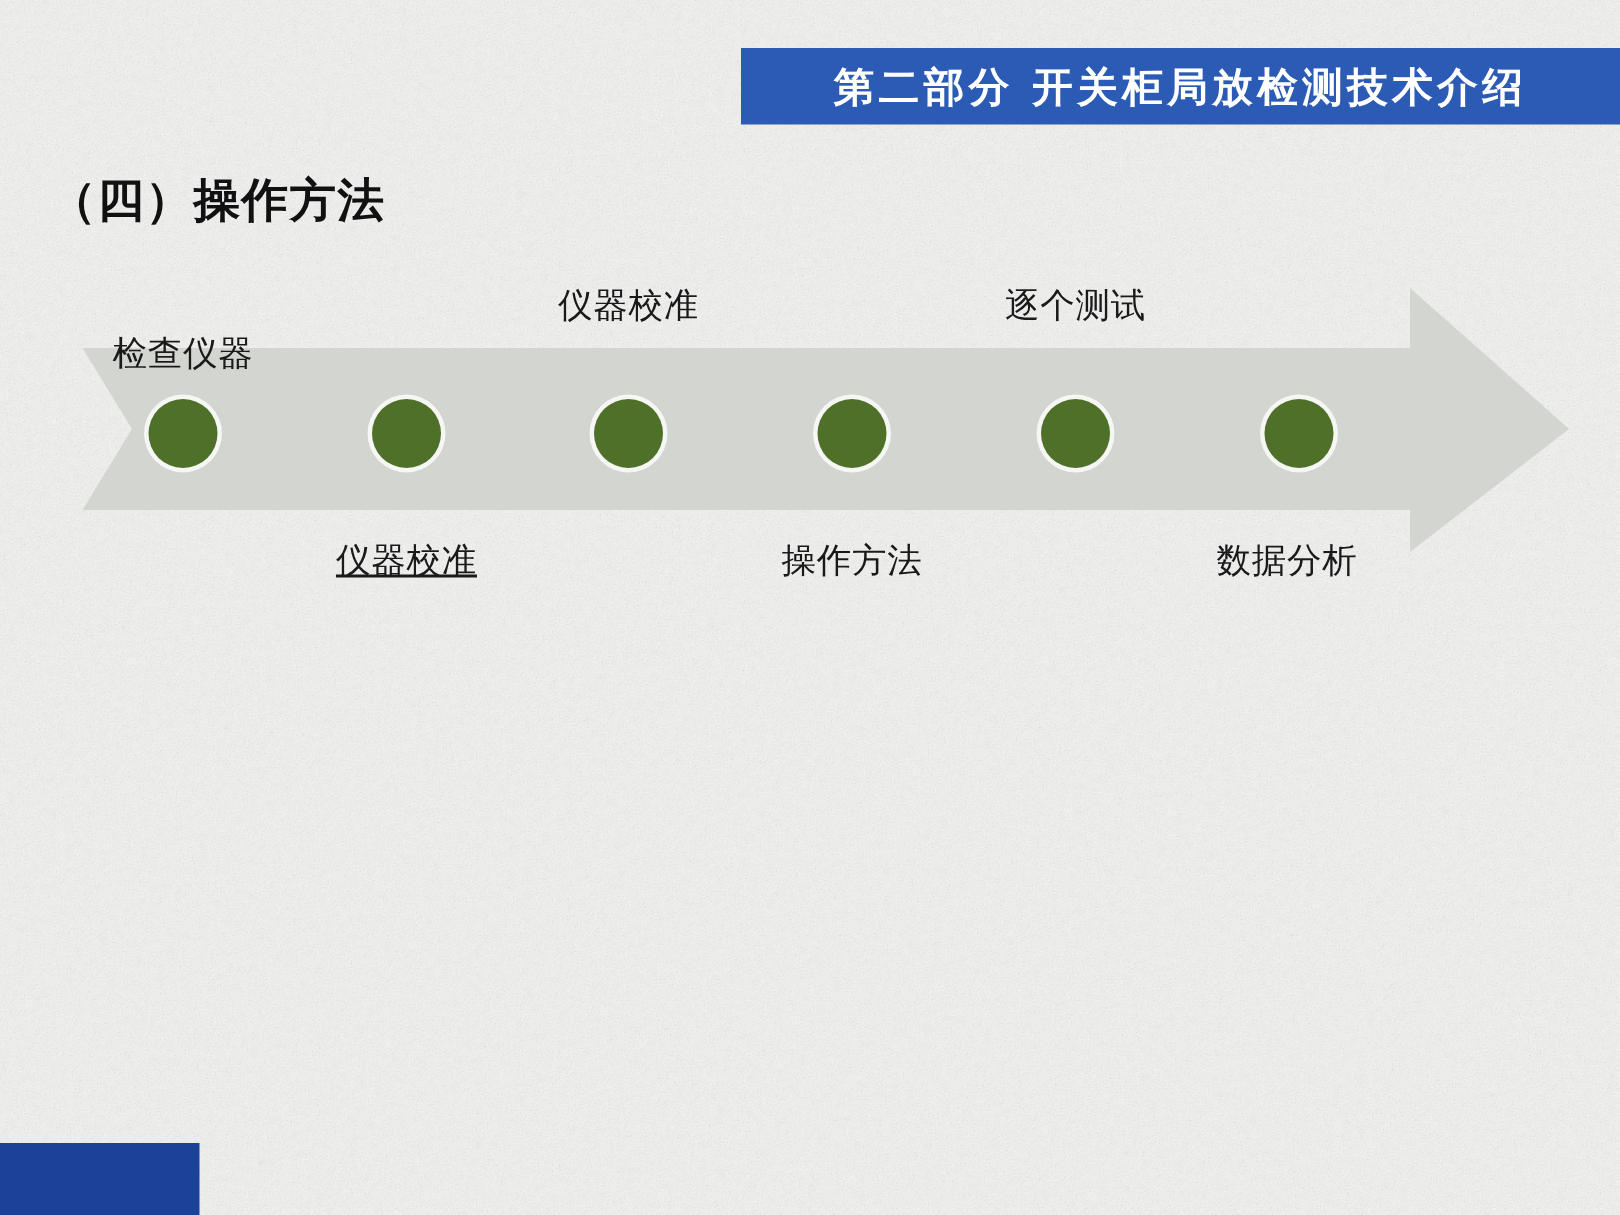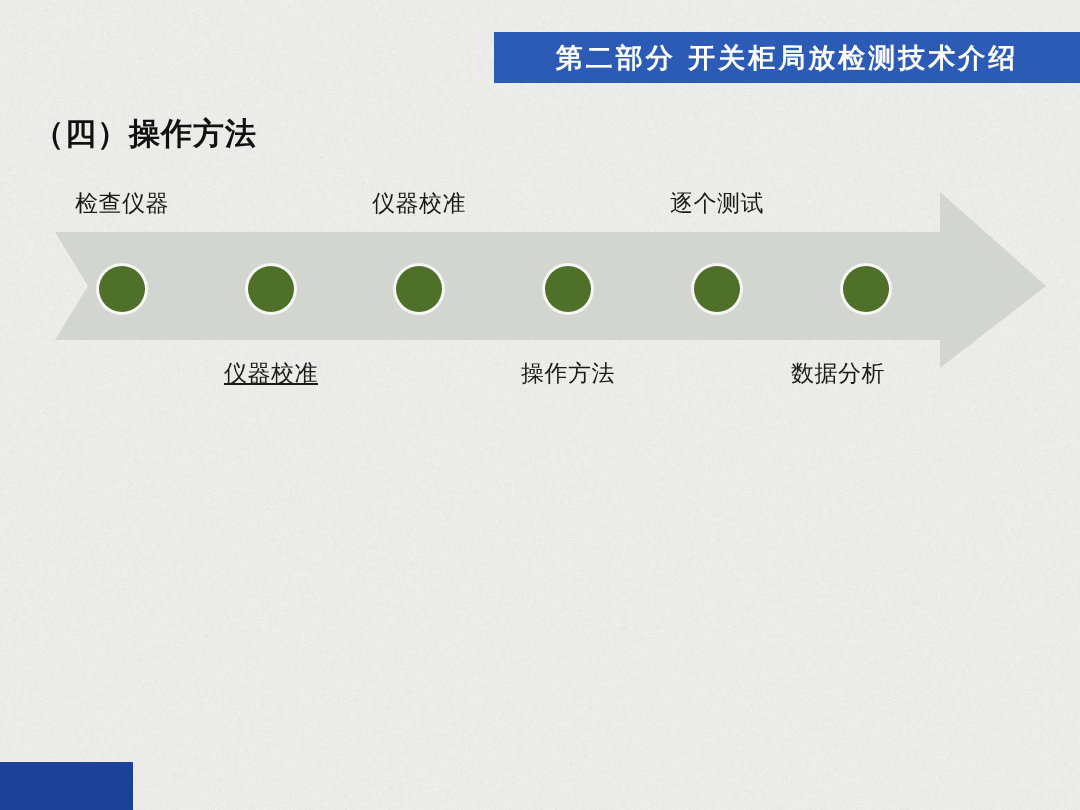--- a/index.html
+++ b/index.html
@@ -148,28 +148,28 @@
   </div>
 
   <div id="process-arrow-wrap">
     <svg class="arrow-svg" width="1080" height="810" viewBox="0 0 1080 810" xmlns="http://www.w3.org/2000/svg">
       <polygon id="arrow-poly" points="55,232 940,232 940,192 1046,286 940,368 940,340 55,340 88,286" fill="#d2d5d0"></polygon>
     </svg>
   </div>
 
   <div id="steps-layer">
       <div class="step-node" style="left: 122px; top: 289px; background: rgb(78, 112, 41); box-shadow: rgb(246, 246, 244) 0px 0px 0px 3px;"></div>
-      <div class="step-label top" style="left: 122px;">检查仪器</div>
+      <div class="step-label top" style="left: 122px; margin-top: 32px;">检查仪器</div>
       <div class="step-node" style="left: 271px; top: 289px; background: rgb(78, 112, 41); box-shadow: rgb(246, 246, 244) 0px 0px 0px 3px;"></div>
       <div class="step-label bottom" style="left: 271px; text-decoration: underline;">仪器校准</div>
       <div class="step-node" style="left: 419px; top: 289px; background: rgb(78, 112, 41); box-shadow: rgb(246, 246, 244) 0px 0px 0px 3px;"></div>
       <div class="step-label top" style="left: 419px;">仪器校准</div>
       <div class="step-node" style="left: 568px; top: 289px; background: rgb(78, 112, 41); box-shadow: rgb(246, 246, 244) 0px 0px 0px 3px;"></div>
       <div class="step-label bottom" style="left: 568px;">操作方法</div>
       <div class="step-node" style="left: 717px; top: 289px; background: rgb(78, 112, 41); box-shadow: rgb(246, 246, 244) 0px 0px 0px 3px;"></div>
       <div class="step-label top" style="left: 717px;">逐个测试</div>
       <div class="step-node" style="left: 866px; top: 289px; background: rgb(78, 112, 41); box-shadow: rgb(246, 246, 244) 0px 0px 0px 3px;"></div>
-      <div class="step-label bottom" style="left: 838px;">数据分析</div>
+      <div class="step-label bottom" style="left: 858px;">数据分析</div>
     </div>
 
   <div id="bottom-accent" style="background: rgb(27, 66, 152);"></div>
 
 </div>
 
 </body></html>

